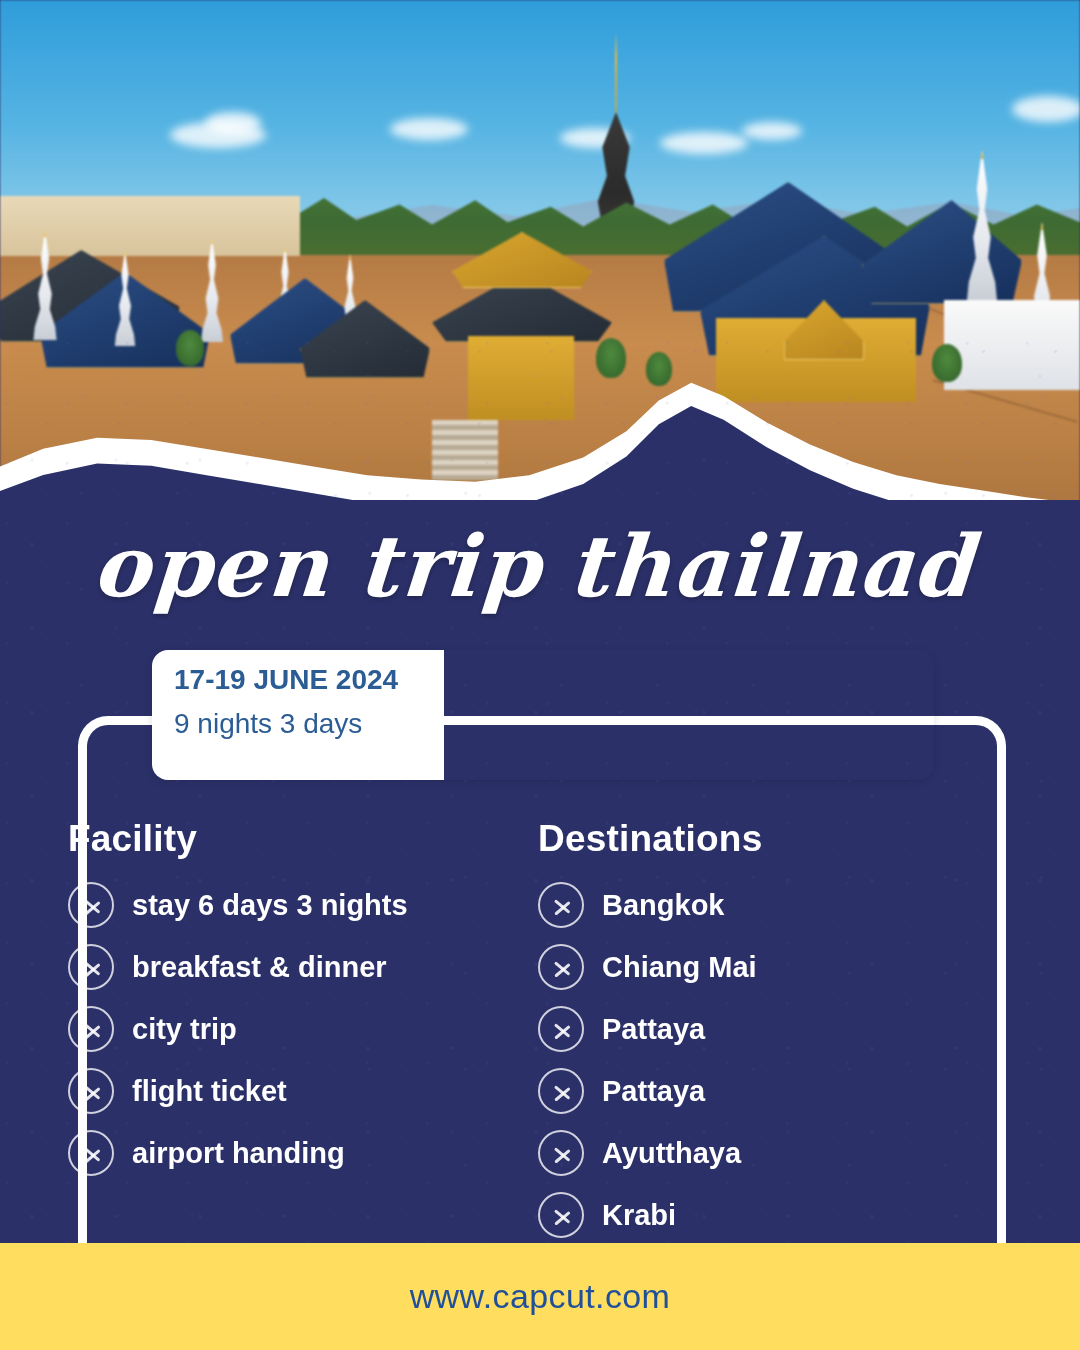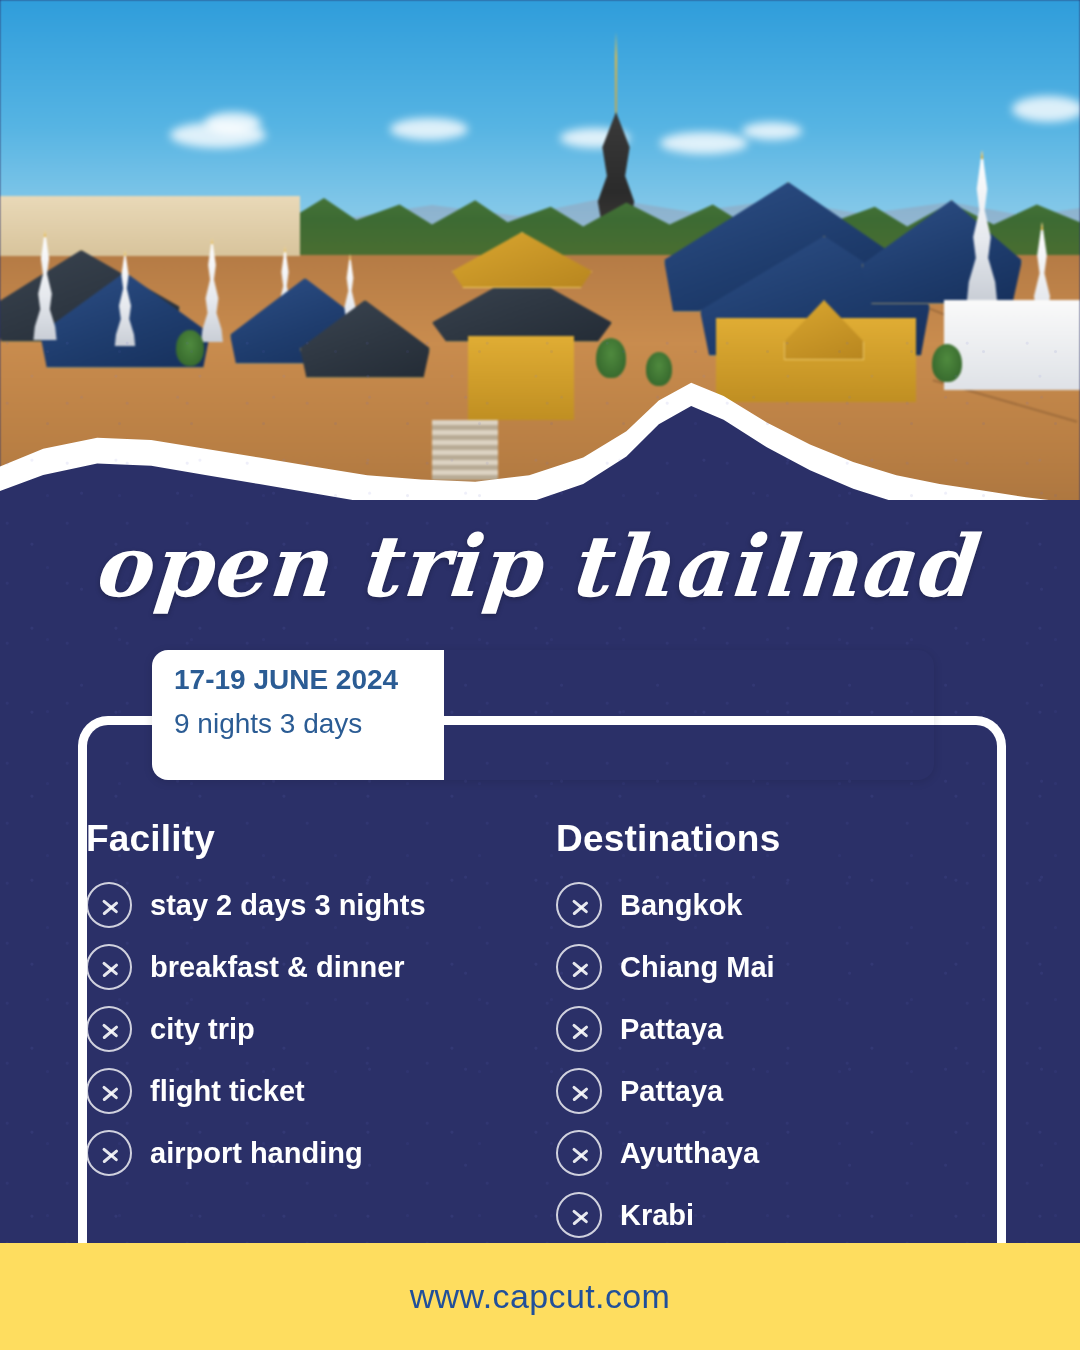--- a/index.html
+++ b/index.html
@@ -208,21 +208,21 @@
   .info-line.bold { font-weight:700; }
 
   
   .columns {
     position:absolute;
     left:0; top:818px;
     width:1080px;
     display:flex;
   }
   .col { position:relative; }
-  .col.facility { margin-left:86px; width:470px; }
+  .col.facility { margin-left:68px; width:470px; }
   .col.dest { width:360px; }
   .col-title {
     color:#ffffff;
     font-size:37px;
     font-weight:700;
     margin-bottom:14px;
     letter-spacing:.2px;
   }
   .list-item {
     display:flex;
@@ -347,21 +347,21 @@
     </div>
   </div>
 
   <div class="columns">
 
     <div class="col facility">
       <div class="col-title">Facility</div>
 
       <div class="list-item">
         <span class="chev"></span>
-        <span class="item-label">stay 2 days 3 nights</span>
+        <span class="item-label">stay 6 days 3 nights</span>
       </div>
       <div class="list-item">
         <span class="chev"></span>
         <span class="item-label">breakfast &amp; dinner</span>
       </div>
       <div class="list-item">
         <span class="chev"></span>
         <span class="item-label">city trip</span>
       </div>
       <div class="list-item">

